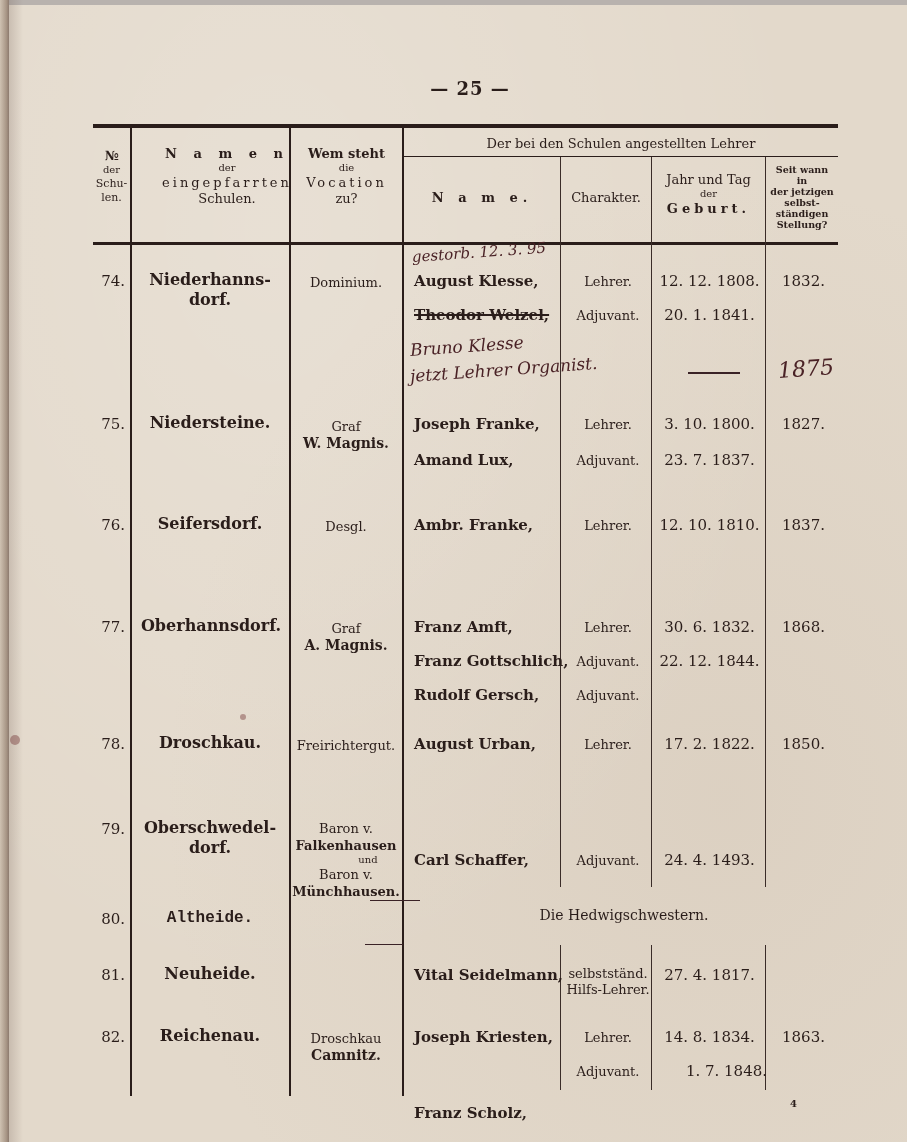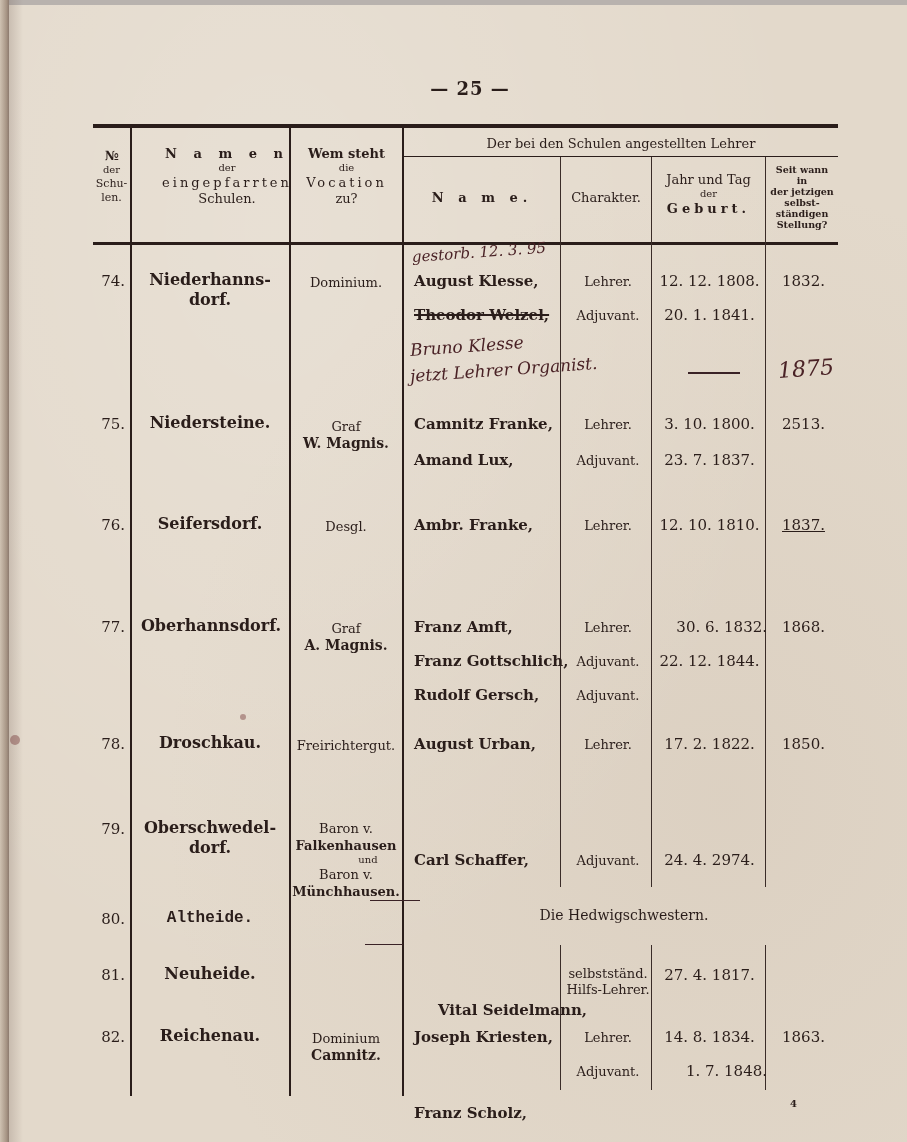--- a/index.html
+++ b/index.html
@@ -148,55 +148,55 @@
 
 <div>
   <div class="cell num" style="left:85px;top:415px;">75.</div>
   <div class="cell school" style="left:135px;top:413px;">
     <div>Niedersteine.</div>
   </div>
   <div class="cell vocation" style="left:291px;top:418px;">
     <div>Graf</div>
     <b>W. Magnis.</b>
   </div>
-  <div class="cell tname" style="left:414px;top:415px;">Camnitz Franke,</div>
+  <div class="cell tname" style="left:414px;top:415px;">Joseph Franke,</div>
   <div class="cell tchar" style="left:558px;top:417px;">Lehrer.</div>
   <div class="cell tdate" style="left:652px;top:415px;">3. 10. 1800.</div>
-  <div class="cell tyear" style="left:766px;top:415px;">2513.</div>
+  <div class="cell tyear" style="left:766px;top:415px;">1827.</div>
   <div class="cell tname" style="left:414px;top:451px;">Amand Lux,</div>
   <div class="cell tchar" style="left:558px;top:453px;">Adjuvant.</div>
   <div class="cell tdate" style="left:652px;top:451px;">23. 7. 1837.</div>
 </div>
 
 <div>
   <div class="cell num" style="left:85px;top:516px;">76.</div>
   <div class="cell school" style="left:135px;top:514px;">
     <div>Seifersdorf.</div>
   </div>
   <div class="cell vocation" style="left:291px;top:518px;">
     <div>Desgl.</div>
   </div>
   <div class="cell tname" style="left:414px;top:516px;">Ambr. Franke,</div>
   <div class="cell tchar" style="left:558px;top:518px;">Lehrer.</div>
   <div class="cell tdate" style="left:652px;top:516px;">12. 10. 1810.</div>
-  <div class="cell tyear" style="left:766px;top:516px;text-decoration:underline;">1837.</div>
+  <div class="cell tyear" style="left:766px;top:516px;">1837.</div>
 </div>
 
 <div>
   <div class="cell num" style="left:85px;top:618px;">77.</div>
   <div class="cell school" style="left:135px;top:616px;width:152px;">
     <div>Oberhannsdorf.</div>
   </div>
   <div class="cell vocation" style="left:291px;top:620px;">
     <div>Graf</div>
     <b>A. Magnis.</b>
   </div>
   <div class="cell tname" style="left:414px;top:618px;">Franz Amft,</div>
   <div class="cell tchar" style="left:558px;top:620px;">Lehrer.</div>
-  <div class="cell tdate" style="left:652px;top:618px;text-align:right;">30. 6. 1832.</div>
+  <div class="cell tdate" style="left:652px;top:618px;">30. 6. 1832.</div>
   <div class="cell tyear" style="left:766px;top:618px;text-align:center;">1868.</div>
   <div class="cell tname" style="left:414px;top:652px;">Franz Gottschlich,</div>
   <div class="cell tchar" style="left:558px;top:654px;">Adjuvant.</div>
   <div class="cell tdate" style="left:652px;top:652px;">22. 12. 1844.</div>
   <div class="cell tname" style="left:414px;top:686px;">Rudolf Gersch,</div>
   <div class="cell tchar" style="left:558px;top:688px;">Adjuvant.</div>
 </div>
 
 <div>
   <div class="cell num" style="left:85px;top:735px;">78.</div>
@@ -220,53 +220,53 @@
   </div>
   <div class="cell vocation" style="left:291px;top:820px;">
     <div>Baron v.</div>
     <div style="font-weight:bold;">Falkenhausen</div>
     <div style="font-size:10px;line-height:12px;padding-left:44px;">und</div>
     <div>Baron v.</div>
     <div style="font-weight:bold;">Münchhausen.</div>
   </div>
   <div class="cell tname" style="left:414px;top:851px;">Carl Schaffer,</div>
   <div class="cell tchar" style="left:558px;top:853px;">Adjuvant.</div>
-  <div class="cell tdate" style="left:652px;top:851px;">24. 4. 2974.</div>
+  <div class="cell tdate" style="left:652px;top:851px;">24. 4. 1493.</div>
   <div class="dash" style="left:370px;top:900px;width:50px;height:1px;"></div>
   <div class="dash" style="left:365px;top:944px;width:38px;height:1px;"></div>
 </div>
 
 <div>
   <div class="cell num" style="left:85px;top:910px;">80.</div>
   <div class="cell school" style="left:135px;top:908px;font-family:Liberation Mono, monospace;">
     <div>Altheide.</div>
   </div>
   <div class="cell span-note" style="left:404px;top:907px;">Die Hedwigschwestern.</div>
 </div>
 
 <div>
   <div class="cell num" style="left:85px;top:966px;">81.</div>
   <div class="cell school" style="left:135px;top:964px;">
     <div>Neuheide.</div>
   </div>
-  <div class="cell tname" style="left:438px;top:966px;margin-top:35px;">Vital Seidelmann,</div>
+  <div class="cell tname" style="left:414px;top:966px;">Vital Seidelmann,</div>
   <div class="cell tchar" style="left:558px;top:966px;">
     <div>selbstständ.</div>
     <div>Hilfs-Lehrer.</div>
   </div>
   <div class="cell tdate" style="left:652px;top:966px;">27. 4. 1817.</div>
 </div>
 
 <div>
   <div class="cell num" style="left:85px;top:1028px;">82.</div>
   <div class="cell school" style="left:135px;top:1026px;">
     <div>Reichenau.</div>
   </div>
   <div class="cell vocation" style="left:291px;top:1030px;">
-    <div>Dominium</div>
+    <div>Droschkau</div>
     <b>Camnitz.</b>
   </div>
   <div class="cell tname" style="left:414px;top:1028px;">Joseph Kriesten,</div>
   <div class="cell tchar" style="left:558px;top:1030px;">Lehrer.</div>
   <div class="cell tdate" style="left:652px;top:1028px;">14. 8. 1834.</div>
   <div class="cell tyear" style="left:766px;top:1028px;">1863.</div>
   <div class="cell tname" style="left:414px;top:1104px;">Franz Scholz,</div>
   <div class="cell tchar" style="left:558px;top:1064px;">Adjuvant.</div>
   <div class="cell tdate" style="left:652px;top:1062px;text-align:right;">1. 7. 1848.</div>
 </div>

